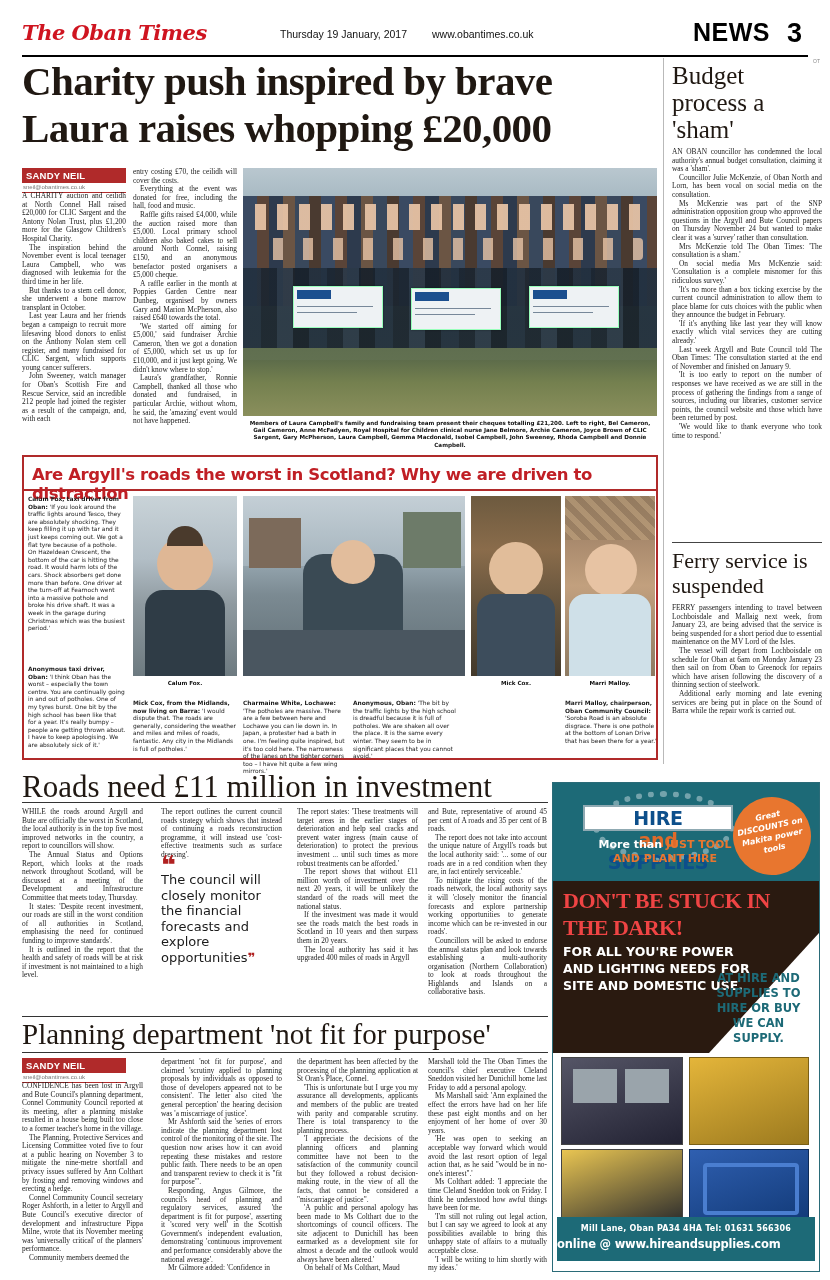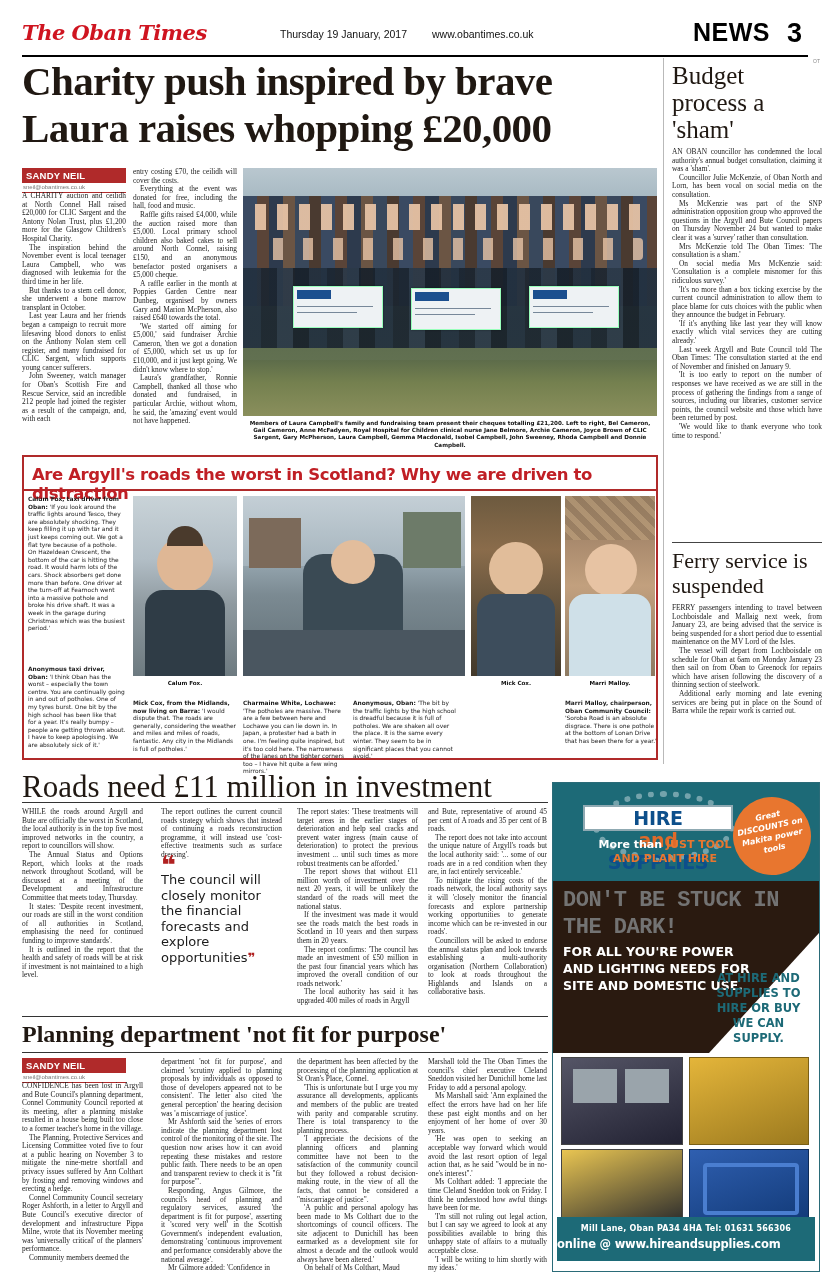--- a/index.html
+++ b/index.html
@@ -58,21 +58,21 @@
   .ad-top{position:absolute;left:0;top:0;width:100%;height:98px;background:#1d6a77;}
   .ad-logo{position:absolute;left:30px;top:22px;width:150px;height:26px;background:#fff;border:2px solid #8fa9b2;box-sizing:border-box;}
   .ad-logo span{display:block;text-align:center;font-family:"DejaVu Sans",sans-serif;font-weight:bold;font-size:19px;line-height:22px;color:#0d4f8b;letter-spacing:-0.3px;}
   .ad-logo span i{color:#e06a2a;font-style:normal;}
   .ad-gear{position:absolute;left:40px;top:8px;width:130px;height:58px;border:6px dotted #bcd2d8;border-radius:50%;opacity:.55;}
   .ad-sub{position:absolute;left:22px;top:55px;width:180px;font-family:"DejaVu Sans",sans-serif;font-weight:bold;font-size:11px;line-height:14px;color:#e8762f;text-align:center;}
   .ad-sub u{color:#fff;text-decoration:none;}
   .ad-badge{position:absolute;right:8px;top:14px;width:78px;height:78px;border-radius:50%;background:#e8762f;transform:rotate(-12deg);}
   .ad-badge span{display:block;padding-top:13px;text-align:center;font-family:"DejaVu Sans",sans-serif;font-weight:bold;font-style:italic;font-size:8px;line-height:11px;color:#fff;}
   .ad-mid{position:absolute;left:0;top:98px;width:100%;height:172px;background:#2a1a10;}
-  .ad-h1{position:absolute;left:10px;top:104px;width:250px;font-family:Liberation Mono, monospace;font-weight:bold;font-size:22px;line-height:27px;color:#737373;letter-spacing:-0.5px;}
+  .ad-h1{position:absolute;left:10px;top:104px;width:250px;font-family:Liberation Serif, serif;font-weight:bold;font-size:22px;line-height:27px;color:#ef4444;letter-spacing:-0.5px;}
   .ad-h2{position:absolute;left:10px;top:160px;width:190px;font-family:"DejaVu Sans",sans-serif;font-weight:bold;font-size:12.5px;line-height:17px;color:#fff;}
   .ad-wedge{position:absolute;right:0;top:150px;width:0;height:0;border-left:110px solid transparent;border-bottom:120px solid #fff;}
   .ad-right{position:absolute;right:8px;top:188px;width:105px;text-align:center;font-family:"DejaVu Sans",sans-serif;font-weight:bold;font-size:11.5px;line-height:15px;color:#1d6a77;}
   .ad-photos{position:absolute;left:0;top:270px;width:100%;height:188px;background:#fff;}
   .ad-foot{position:absolute;left:4px;right:4px;bottom:10px;height:44px;background:#1d6a77;}
   .ad-foot .l1{text-align:center;font-family:"DejaVu Sans",sans-serif;font-weight:bold;font-size:8px;color:#fff;padding-top:7px;letter-spacing:.2px;}
   .ad-foot .l2{text-align:left;font-family:"DejaVu Sans",sans-serif;font-weight:bold;font-size:11.5px;color:#fff;padding-top:4px;letter-spacing:-.2px;}
 </style>
 </head>
 <body>
@@ -249,21 +249,20 @@
   </div>
   <div class="pullq" style="left:161px;top:858px;width:125px;">
     <div class="marks">❝</div>
     <div><span>The council will closely monitor the financial forecasts and explore opportunities</span><span class="endmark">❞</span></div>
   </div>
 
   <div class="col" style="left:297px;top:808px;width:121px;">
     <p class="first">The report states: 'These treatments will target areas in the earlier stages of deterioration and help seal cracks and prevent water ingress (main cause of deterioration) to protect the previous investment ... until such times as more robust treatments can be afforded.'</p>
     <p>The report shows that without £11 million worth of investment over the next 20 years, it will be unlikely the standard of the roads will meet the national status.</p>
     <p>If the investment was made it would see the roads match the best roads in Scotland in 10 years and then surpass them in 20 years.</p>
-    <p>The report confirms: 'The council has made an investment of £50 million in the past four financial years which has improved the overall condition of our roads network.'</p>
     <p>The local authority has said it has upgraded 400 miles of roads in Argyll</p>
   </div>
   <div class="col" style="left:428px;top:808px;width:119px;">
     <p class="first">and Bute, representative of around 45 per cent of A roads and 35 per cent of B roads.</p>
     <p>The report does not take into account the unique nature of Argyll's roads but the local authority said: '... some of our roads are in a red condition when they are, in fact entirely serviceable.'</p>
     <p>To mitigate the rising costs of the roads network, the local authority says it will 'closely monitor the financial forecasts and explore partnership working opportunities to generate income which can be re-invested in our roads'.</p>
     <p>Councillors will be asked to endorse the annual status plan and look towards establishing a multi-authority organisation (Northern Collaboration) to look at roads throughout the Highlands and Islands on a collaborative basis.</p>
   </div>
 
   <div class="ad">
@@ -296,21 +295,21 @@
       <div style="position:absolute;left:136px;top:96px;width:118px;height:72px;background:linear-gradient(160deg,#2f5fb0,#123a78);border:1px solid #0d2b57;"></div>
       <div style="position:absolute;left:150px;top:110px;width:88px;height:44px;border:4px solid #4a7ed0;border-radius:4px;"></div>
     </div>
     <div class="ad-foot">
       <div class="l1">Mill Lane, Oban PA34 4HA  Tel: 01631 566306</div>
       <div class="l2">online @ www.hireandsupplies.com</div>
     </div>
   </div>
 
   <div class="hrule" style="left:22px;top:1016px;width:526px;height:1px;background:#333;"></div>
-  <div class="secheadline" style="left:22px;top:1018px;width:530px;font-size:24px;line-height:33px;font-weight:bold;">Planning department 'not fit for purpose'</div>
+  <div class="secheadline" style="left:22px;top:1018px;width:530px;font-size:29px;line-height:33px;">Planning department 'not fit for purpose'</div>
   <div class="hrule" style="left:22px;top:1052px;width:526px;height:1px;background:#333;"></div>
 
   <div class="byline" style="left:22px;top:1058px;">
     <div class="nm">SANDY NEIL</div>
     <div class="em">sneil@obantimes.co.uk</div>
   </div>
 
   <div class="col" style="left:22px;top:1082px;width:121px;">
     <p class="first">CONFIDENCE has been lost in Argyll and Bute Council's planning department, Connel Community Council reported at its meeting, after a planning mistake resulted in a house being built too close to a former teacher's home in the village.</p>
     <p>The Planning, Protective Services and Licensing Committee voted five to four at a public hearing on November 3 to mitigate the nine-metre shortfall and privacy issues suffered by Ann Colthart by frosting and removing windows and erecting a hedge.</p>

